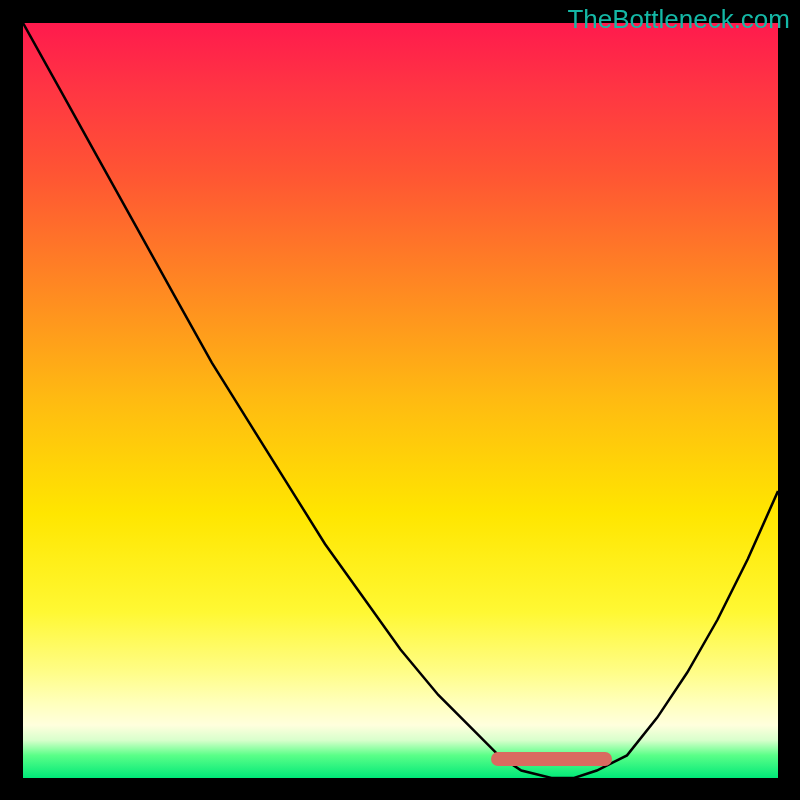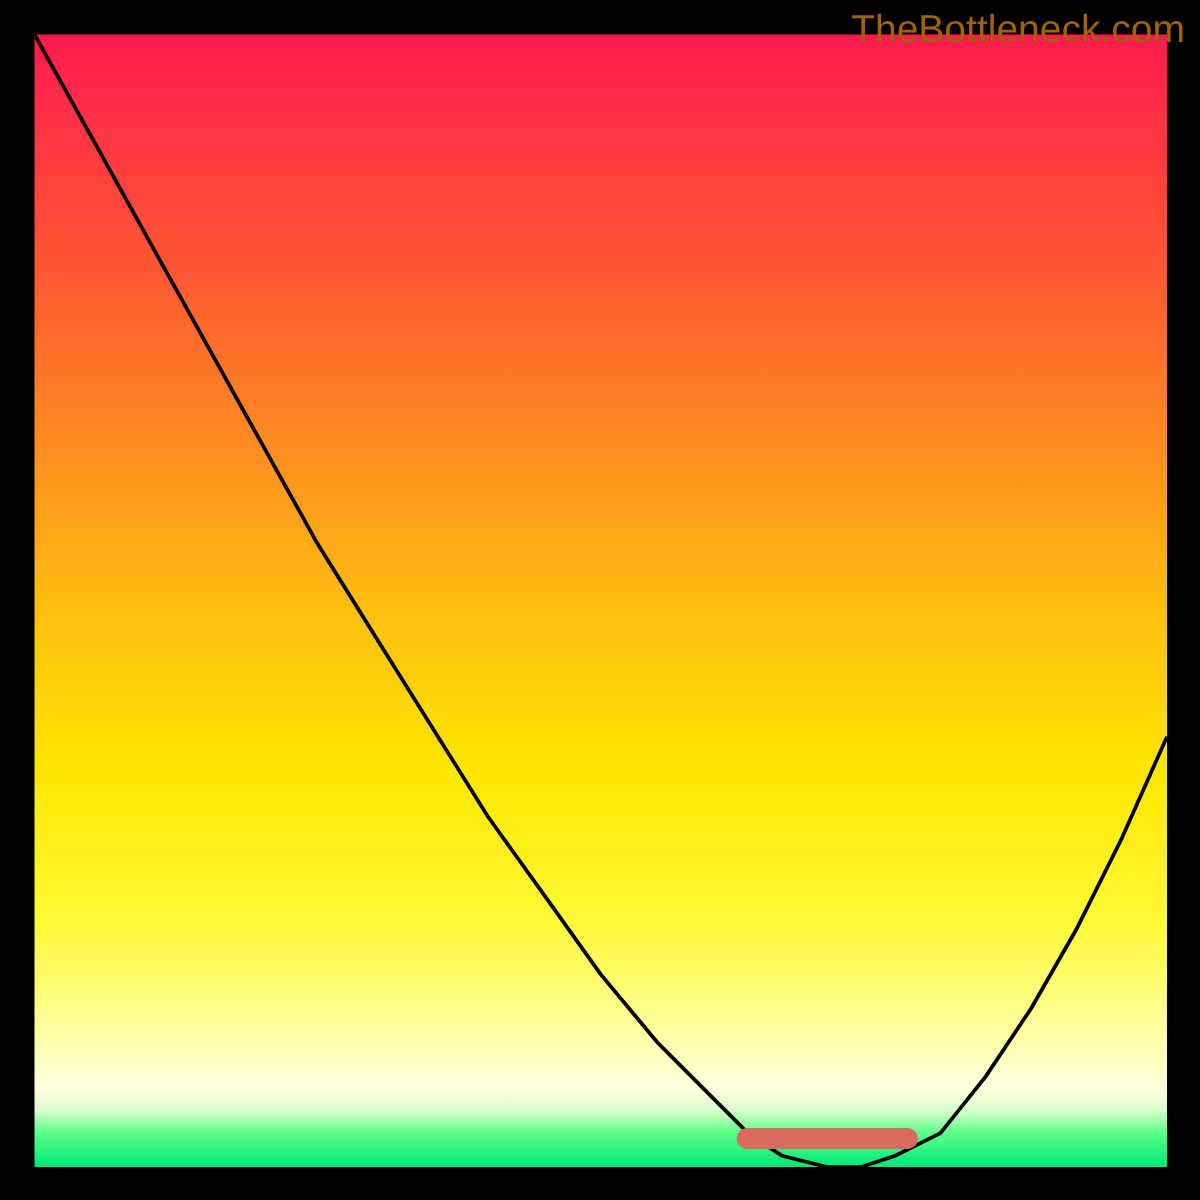--- a/index.html
+++ b/index.html
@@ -30,21 +30,21 @@
       #ffffdd 93%,
       #d8ffcc 95%,
       #5aff88 97%,
       #00e878 100%
     );
   }
   .watermark {
     position: absolute;
     top: 4px;
     right: 10px;
-    color: #a16207;
+    color: #14b8a6;
     font-size: 26px;
     font-weight: 500;
     z-index: 10;
   }
   svg.curve {
     position: absolute;
     left: 23px;
     top: 23px;
     width: 755px;
     height: 755px;

